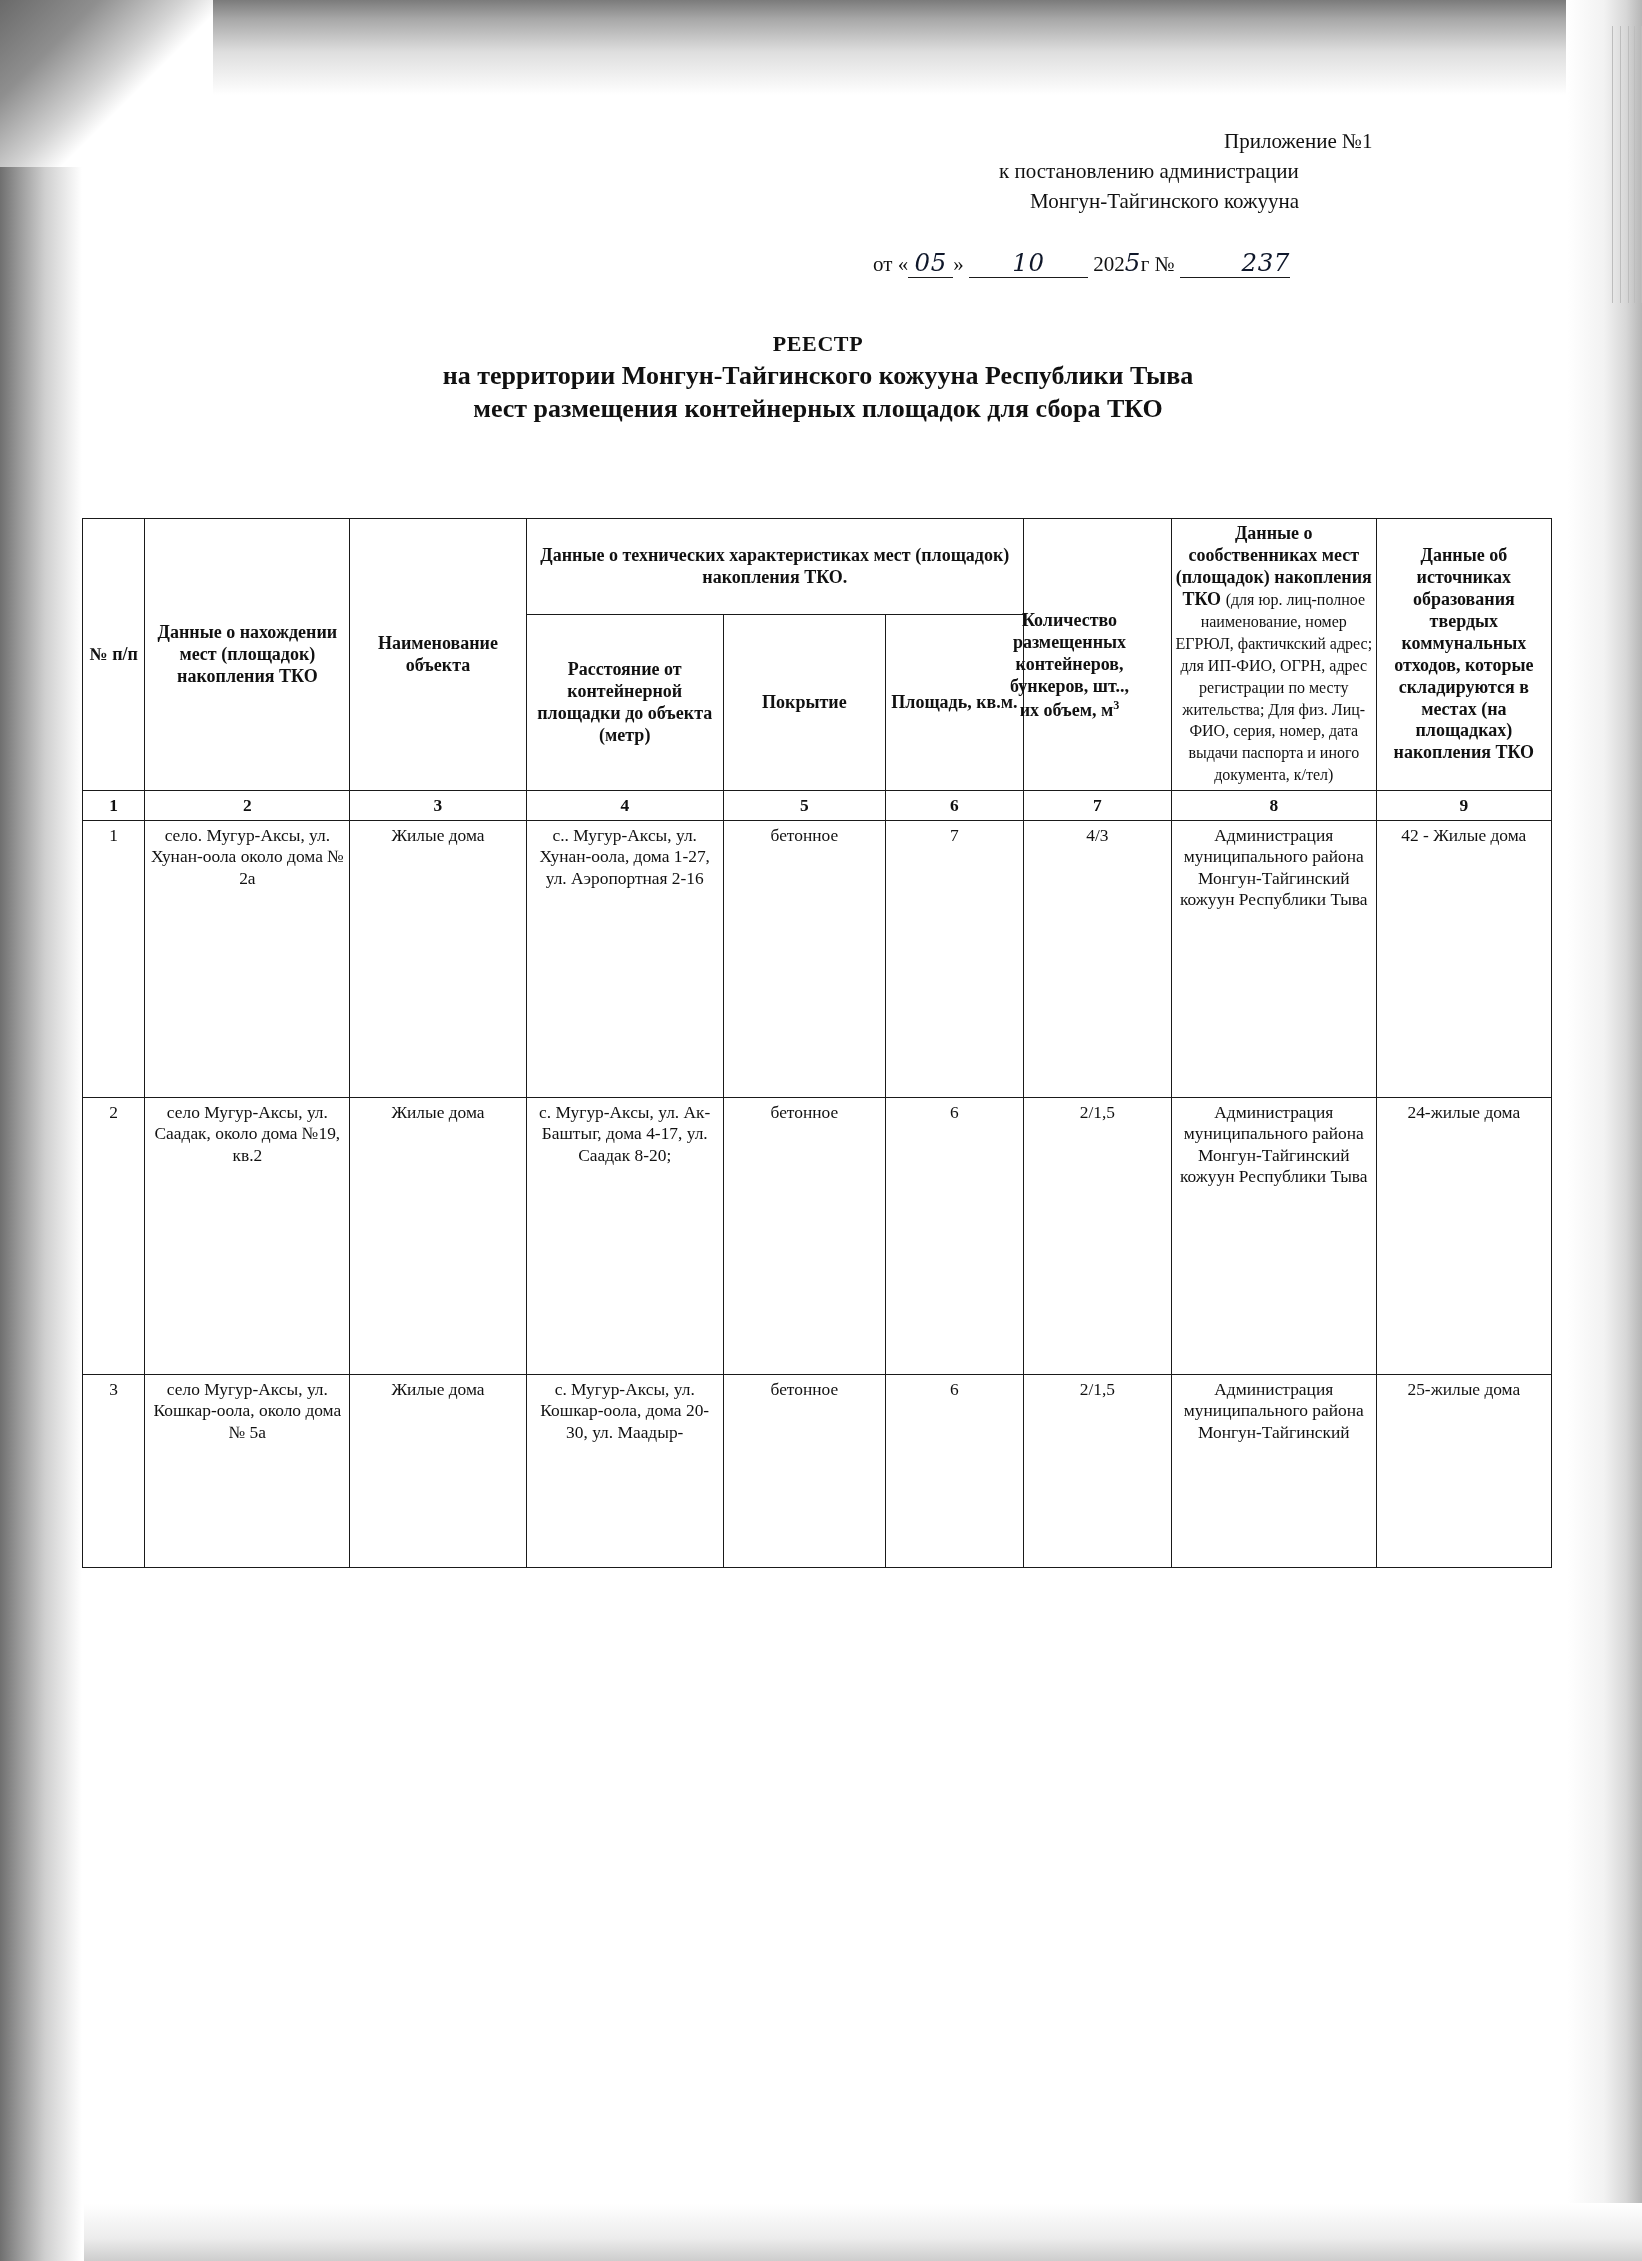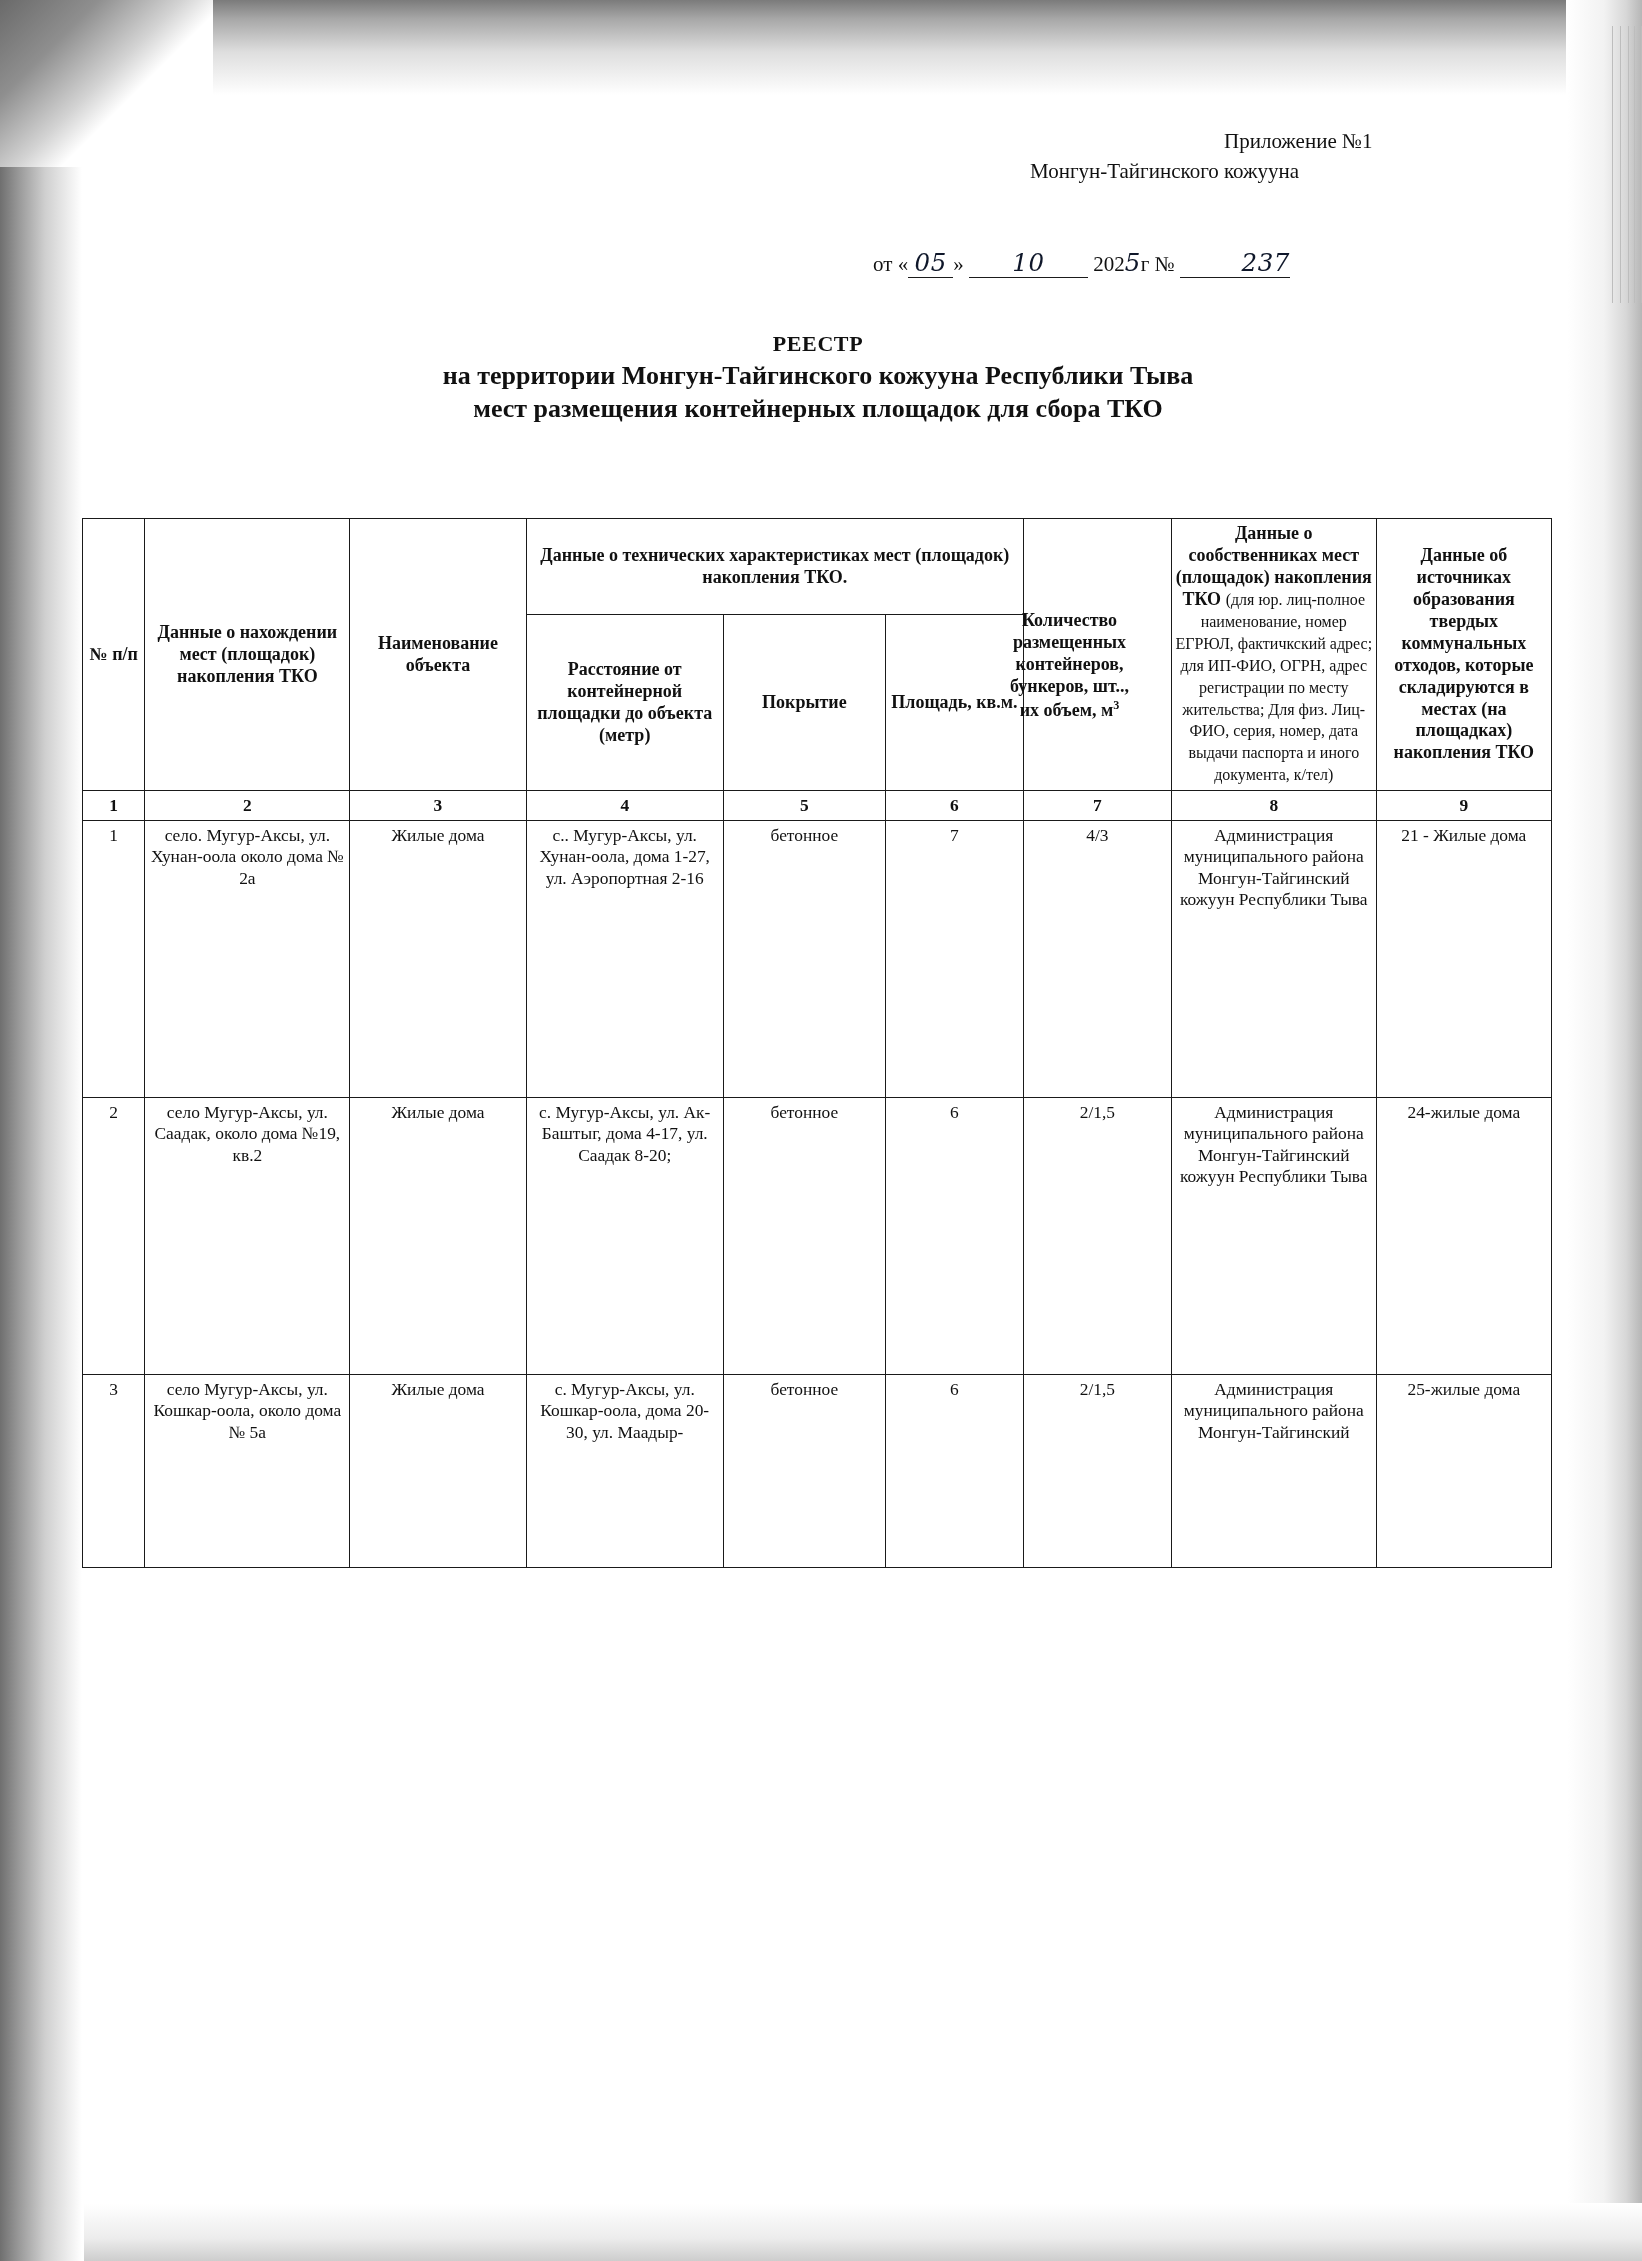--- a/index.html
+++ b/index.html
@@ -148,20 +148,21 @@
       <i style="right:7.7px;"></i>
       <i style="right:14px;"></i>
       <i style="right:22px;"></i>
       <i style="right:30px;"></i>
   </div>
 
   <div class="content">
 
     <div class="hdr">
       <div class="l1">Приложение №1</div>
+      <div class="l2">к постановлению администрации</div>
       <div class="l3">Монгун-Тайгинского кожууна</div>
     </div>
 
     <div class="dateline">
       <span>от «</span><span class="ul-a ink">05</span><span>»</span>
       <span class="ul-b ink">10</span>
       <span>202</span><span class="ink">5</span><span>г</span>
       <span>№</span>
       <span class="ul-c ink">237</span>
     </div>
@@ -219,21 +220,21 @@
 
         <tr style="height:277px">
           <td class="cell-top">1</td>
           <td class="cell-top">село. Мугур-Аксы, ул. Хунан-оола около дома № 2а</td>
           <td class="cell-top">Жилые дома</td>
           <td class="cell-top">с.. Мугур-Аксы, ул. Хунан-оола, дома 1-27, ул. Аэропортная 2-16</td>
           <td class="cell-top">бетонное</td>
           <td class="cell-top">7</td>
           <td class="cell-top">4/3</td>
           <td class="cell-top">Администрация муниципального района Монгун-Тайгинский кожуун Республики Тыва</td>
-          <td class="cell-top">21 - Жилые дома</td>
+          <td class="cell-top">42 - Жилые дома</td>
         </tr>
 
         <tr style="height:277px">
           <td class="cell-top">2</td>
           <td class="cell-top">село Мугур-Аксы, ул. Саадак, около дома №19, кв.2</td>
           <td class="cell-top">Жилые дома</td>
           <td class="cell-top">с. Мугур-Аксы, ул. Ак-Баштыг, дома 4-17, ул. Саадак 8-20;</td>
           <td class="cell-top">бетонное</td>
           <td class="cell-top">6</td>
           <td class="cell-top">2/1,5</td>

